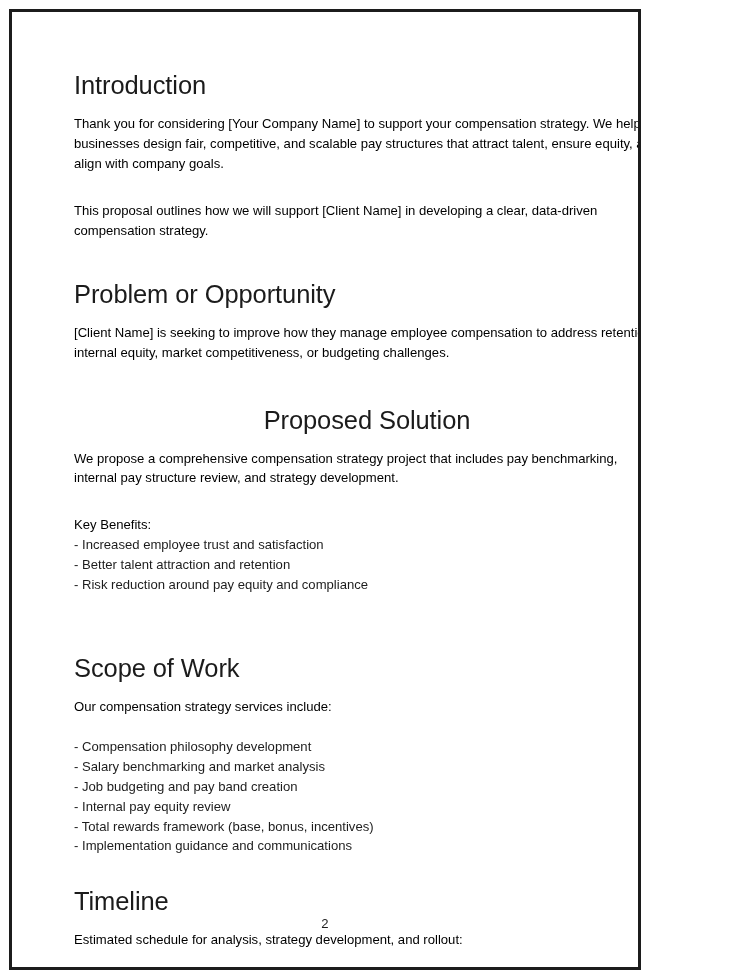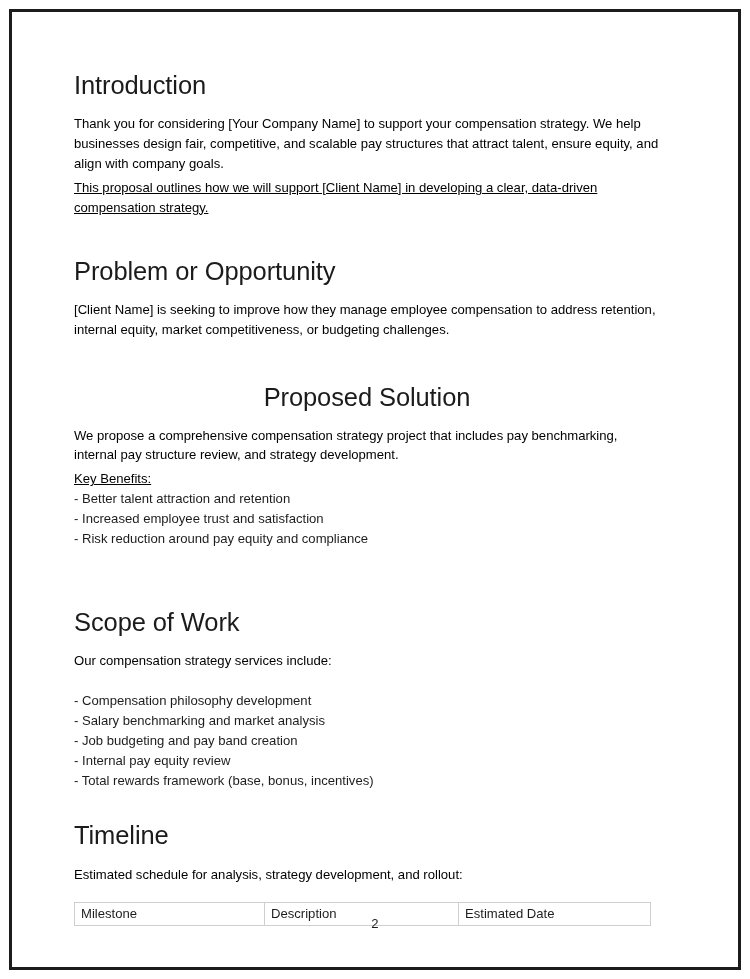--- a/index.html
+++ b/index.html
@@ -14,21 +14,21 @@
     font-family: "Liberation Sans", sans-serif;
     -webkit-font-smoothing: antialiased;
     overflow: hidden;
   }
 
   
   .page-frame {
     position: absolute;
     left: 9px;
     top: 9px;
-    width: 732px;          
+    width: 632px;          
     height: 961px;         
     box-sizing: border-box;
     border: 3px solid #1c1c1c;
     background: #ffffff;
   }
 
   .page-surface {
     position: absolute;
     left: 0; top: 0; right: 0; bottom: 0;
     background: #ffffff;
@@ -63,21 +63,21 @@
   
   .para {
     font-size: 13.1px;
     line-height: 19.9px;
     color: #000000;
     margin: 0;
     padding: 0;
   }
 
   .para-first  { margin-top: 14px; }
-  .para-gap    { margin-top: 4px; text-decoration: underline; }
+  .para-gap    { margin-top: 27px; }
 
   .list {
     margin: 0;
     padding: 0;
     list-style: none;
   }
   .list li {
     font-size: 13.1px;
     line-height: 19.9px;
     color: #1d1d1d;
@@ -140,35 +140,36 @@
 
       <p class="para para-first">[Client Name] is seeking to improve how they manage employee compensation to address retention, internal equity, market competitiveness, or budgeting challenges.</p>
 
       <h1 class="heading sec-solution">Proposed Solution</h1>
 
       <p class="para para-first">We propose a comprehensive compensation strategy project that includes pay benchmarking, internal pay structure review, and strategy development.</p>
 
       <p class="para para-gap">Key Benefits:</p>
 
       <ul class="list list-after-label">
+        <li>- Increased employee trust and satisfaction</li>
         <li>- Better talent attraction and retention</li>
-        <li>- Increased employee trust and satisfaction</li>
         <li>- Risk reduction around pay equity and compliance</li>
       </ul>
 
       <h1 class="heading sec-scope">Scope of Work</h1>
 
       <p class="para para-first">Our compensation strategy services include:</p>
 
       <ul class="list list-after-gap">
         <li>- Compensation philosophy development</li>
         <li>- Salary benchmarking and market analysis</li>
         <li>- Job budgeting and pay band creation</li>
         <li>- Internal pay equity review</li>
         <li>- Total rewards framework (base, bonus, incentives)</li>
+        <li>- Implementation guidance and communications</li>
       </ul>
 
       <h1 class="heading sec-timeline">Timeline</h1>
 
       <p class="para para-first">Estimated schedule for analysis, strategy development, and rollout:</p>
 
       <table class="tl-table">
         <tbody>
           <tr>
             <td class="col-milestone">Milestone</td>

